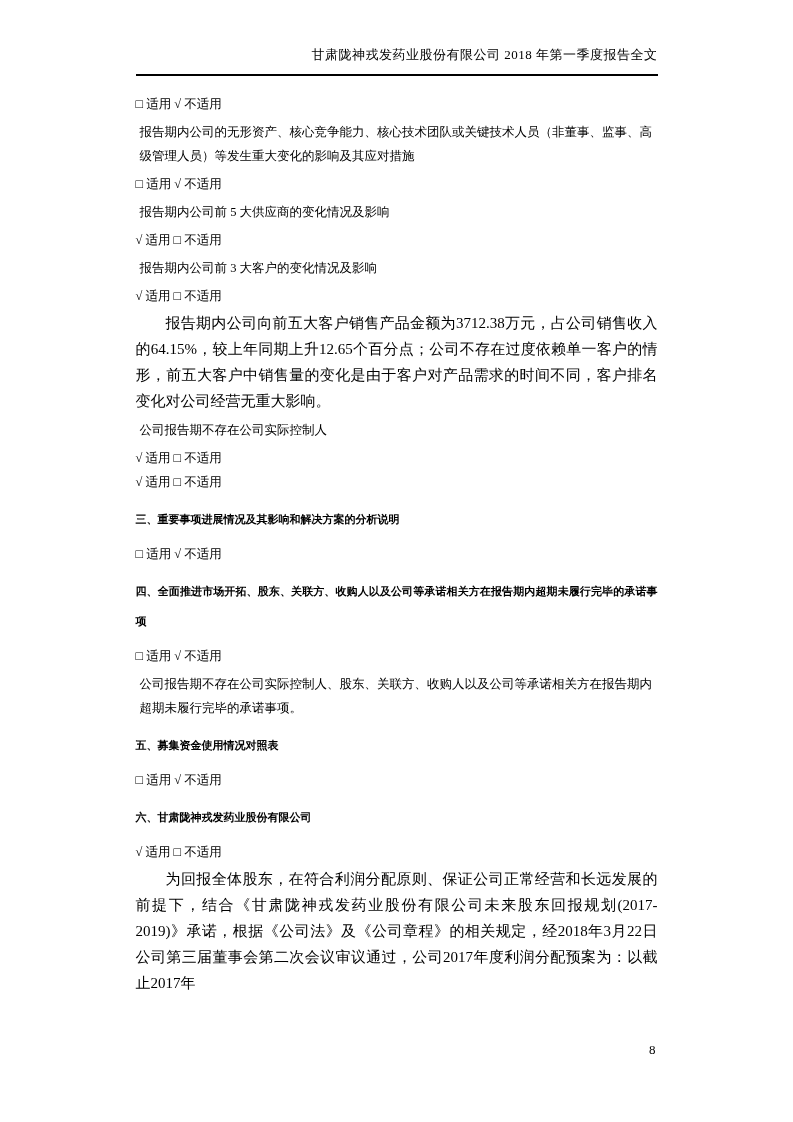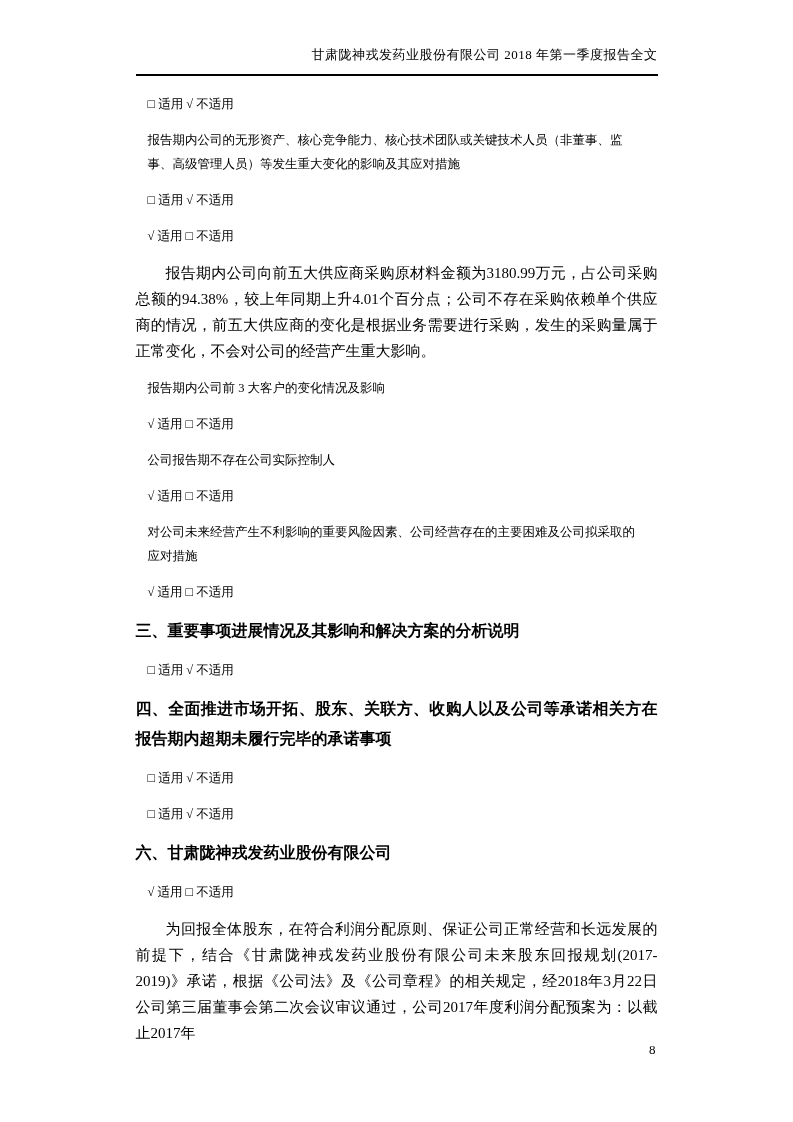--- a/index.html
+++ b/index.html
@@ -27,36 +27,36 @@
     margin-bottom: 10px;
   }
   .header-rule {
     border: 0;
     border-top: 2px solid #000000;
     margin: 0 0 16px 0;
   }
   .check {
     font-size: 12.5px;
     line-height: 24px;
-    margin: 12px;
+    margin: 0;
   }
   .label {
     font-size: 12.5px;
     line-height: 24px;
-    margin: 12px;
+    margin: 4px;
   }
   .para {
     font-size: 15px;
     line-height: 26px;
     margin: 2px 0;
     text-align: justify;
     text-indent: 2em;
   }
   .heading {
-    font-size: 16px;
+    font-size: 11px;
     font-weight: bold;
     line-height: 30px;
     margin: 10px 0 8px 0;
     text-align: justify;
   }
   .page-number {
     position: absolute;
     right: 74px;
     bottom: 64px;
     font-size: 13px;
@@ -68,38 +68,40 @@
 <div class="page">
 
   <div class="header-title">甘肃陇神戎发药业股份有限公司 2018 年第一季度报告全文</div>
   <hr class="header-rule">
 
   <div class="check">□ 适用 √ 不适用</div>
 
   <div class="label">报告期内公司的无形资产、核心竞争能力、核心技术团队或关键技术人员（非董事、监事、高级管理人员）等发生重大变化的影响及其应对措施</div>
   <div class="check">□ 适用 √ 不适用</div>
 
+  <div class="label">报告期内公司前 5 大供应商的变化情况及影响</div>
   <div class="check">√ 适用 □ 不适用</div>
-  <p class="para">报告期内公司向前五大供应商采购原材料金额为3180.99万元，占公司采购总额的94.38%，较上年同期上升4.01个百分点；公司不存在采购依赖单个供应商的情况，前五大供应商的变化是根据业务需要进行采购，发生的采购量属于正常变化，不会对公司的经营产生重大影响。</p>
 
   <div class="label">报告期内公司前 3 大客户的变化情况及影响</div>
   <div class="check">√ 适用 □ 不适用</div>
+  <p class="para">报告期内公司向前五大客户销售产品金额为3712.38万元，占公司销售收入的64.15%，较上年同期上升12.65个百分点；公司不存在过度依赖单一客户的情形，前五大客户中销售量的变化是由于客户对产品需求的时间不同，客户排名变化对公司经营无重大影响。</p>
 
   <div class="label">公司报告期不存在公司实际控制人</div>
   <div class="check">√ 适用 □ 不适用</div>
 
-  <div class="label">对公司未来经营产生不利影响的重要风险因素、公司经营存在的主要困难及公司拟采取的应对措施</div>
   <div class="check">√ 适用 □ 不适用</div>
 
   <div class="heading">三、重要事项进展情况及其影响和解决方案的分析说明</div>
   <div class="check">□ 适用 √ 不适用</div>
 
   <div class="heading">四、全面推进市场开拓、股东、关联方、收购人以及公司等承诺相关方在报告期内超期未履行完毕的承诺事项</div>
   <div class="check">□ 适用 √ 不适用</div>
+  <div class="label">公司报告期不存在公司实际控制人、股东、关联方、收购人以及公司等承诺相关方在报告期内超期未履行完毕的承诺事项。</div>
 
+  <div class="heading">五、募集资金使用情况对照表</div>
   <div class="check">□ 适用 √ 不适用</div>
 
   <div class="heading">六、甘肃陇神戎发药业股份有限公司</div>
   <div class="check">√ 适用 □ 不适用</div>
   <p class="para">为回报全体股东，在符合利润分配原则、保证公司正常经营和长远发展的前提下，结合《甘肃陇神戎发药业股份有限公司未来股东回报规划(2017-2019)》承诺，根据《公司法》及《公司章程》的相关规定，经2018年3月22日公司第三届董事会第二次会议审议通过，公司2017年度利润分配预案为：以截止2017年</p>
 
   <div class="page-number">8</div>
 
 </div>
 

